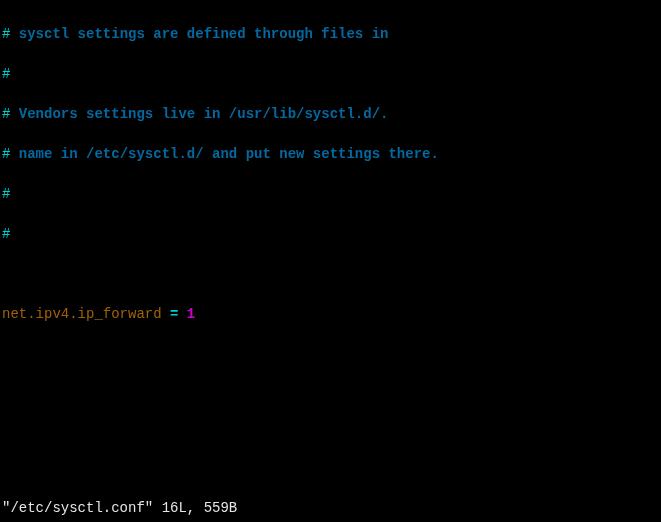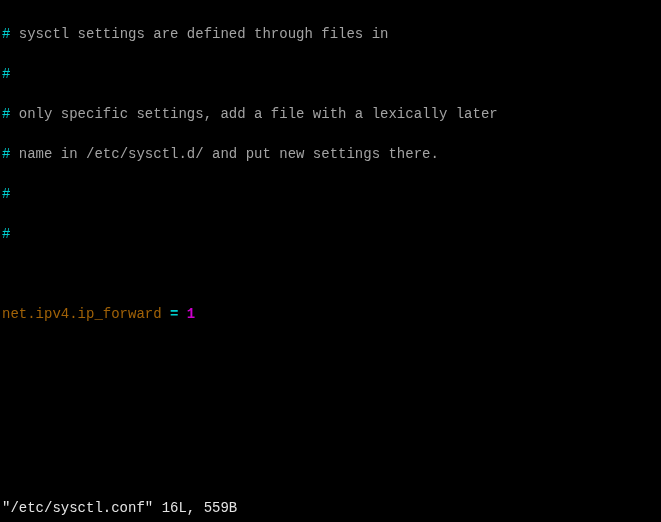--- a/index.html
+++ b/index.html
@@ -11,40 +11,40 @@
     font-family: Consolas, "Courier New", monospace;
     font-size: 14px;
     line-height: 20px;
     overflow: hidden;
   }
   .terminal {
     padding: 4px 2px 0 2px;
     white-space: pre;
   }
   .comment-hash { color: #00cdcd; }
-  .comment-text { color: #a3a3a3; font-weight: normal; text-align: center; }
+  .comment-text { color: #0369a1; font-weight: bold; text-align: center; }
   .key { color: #a16207; }
   .eq { color: #00cdcd; font-weight: bold; }
   .num { color: #cd00cd; font-weight: bold; }
   .status {
     color: #e5e5e5;
     position: absolute;
     left: 2px;
     bottom: 4px;
     white-space: pre;
   }
   .line { display: block; }
 </style>
 </head>
 <body>
 
 <div class="terminal">
 <span class="line"><span class="comment-hash">#</span> <span class="comment-text">sysctl settings are defined through files in</span></span>
 <span class="line"><span class="comment-hash">#</span><span class="comment-text"></span></span>
-<span class="line"><span class="comment-hash">#</span> <span class="comment-text">only specific settings, add a file with a lexically later</span></span>
+<span class="line"><span class="comment-hash">#</span> <span class="comment-text">Vendors settings live in /usr/lib/sysctl.d/.</span></span>
 <span class="line"><span class="comment-hash">#</span> <span class="comment-text">name in /etc/sysctl.d/ and put new settings there.</span></span>
 <span class="line"><span class="comment-hash">#</span><span class="comment-text"></span></span>
 <span class="line"><span class="comment-hash">#</span><span class="comment-text"></span></span>
 <span class="line"> </span>
 <span class="line"><span class="key">net.ipv4.ip_forward</span><span class="eq"> = </span><span class="num">1</span></span>
 
 
 
 
 

